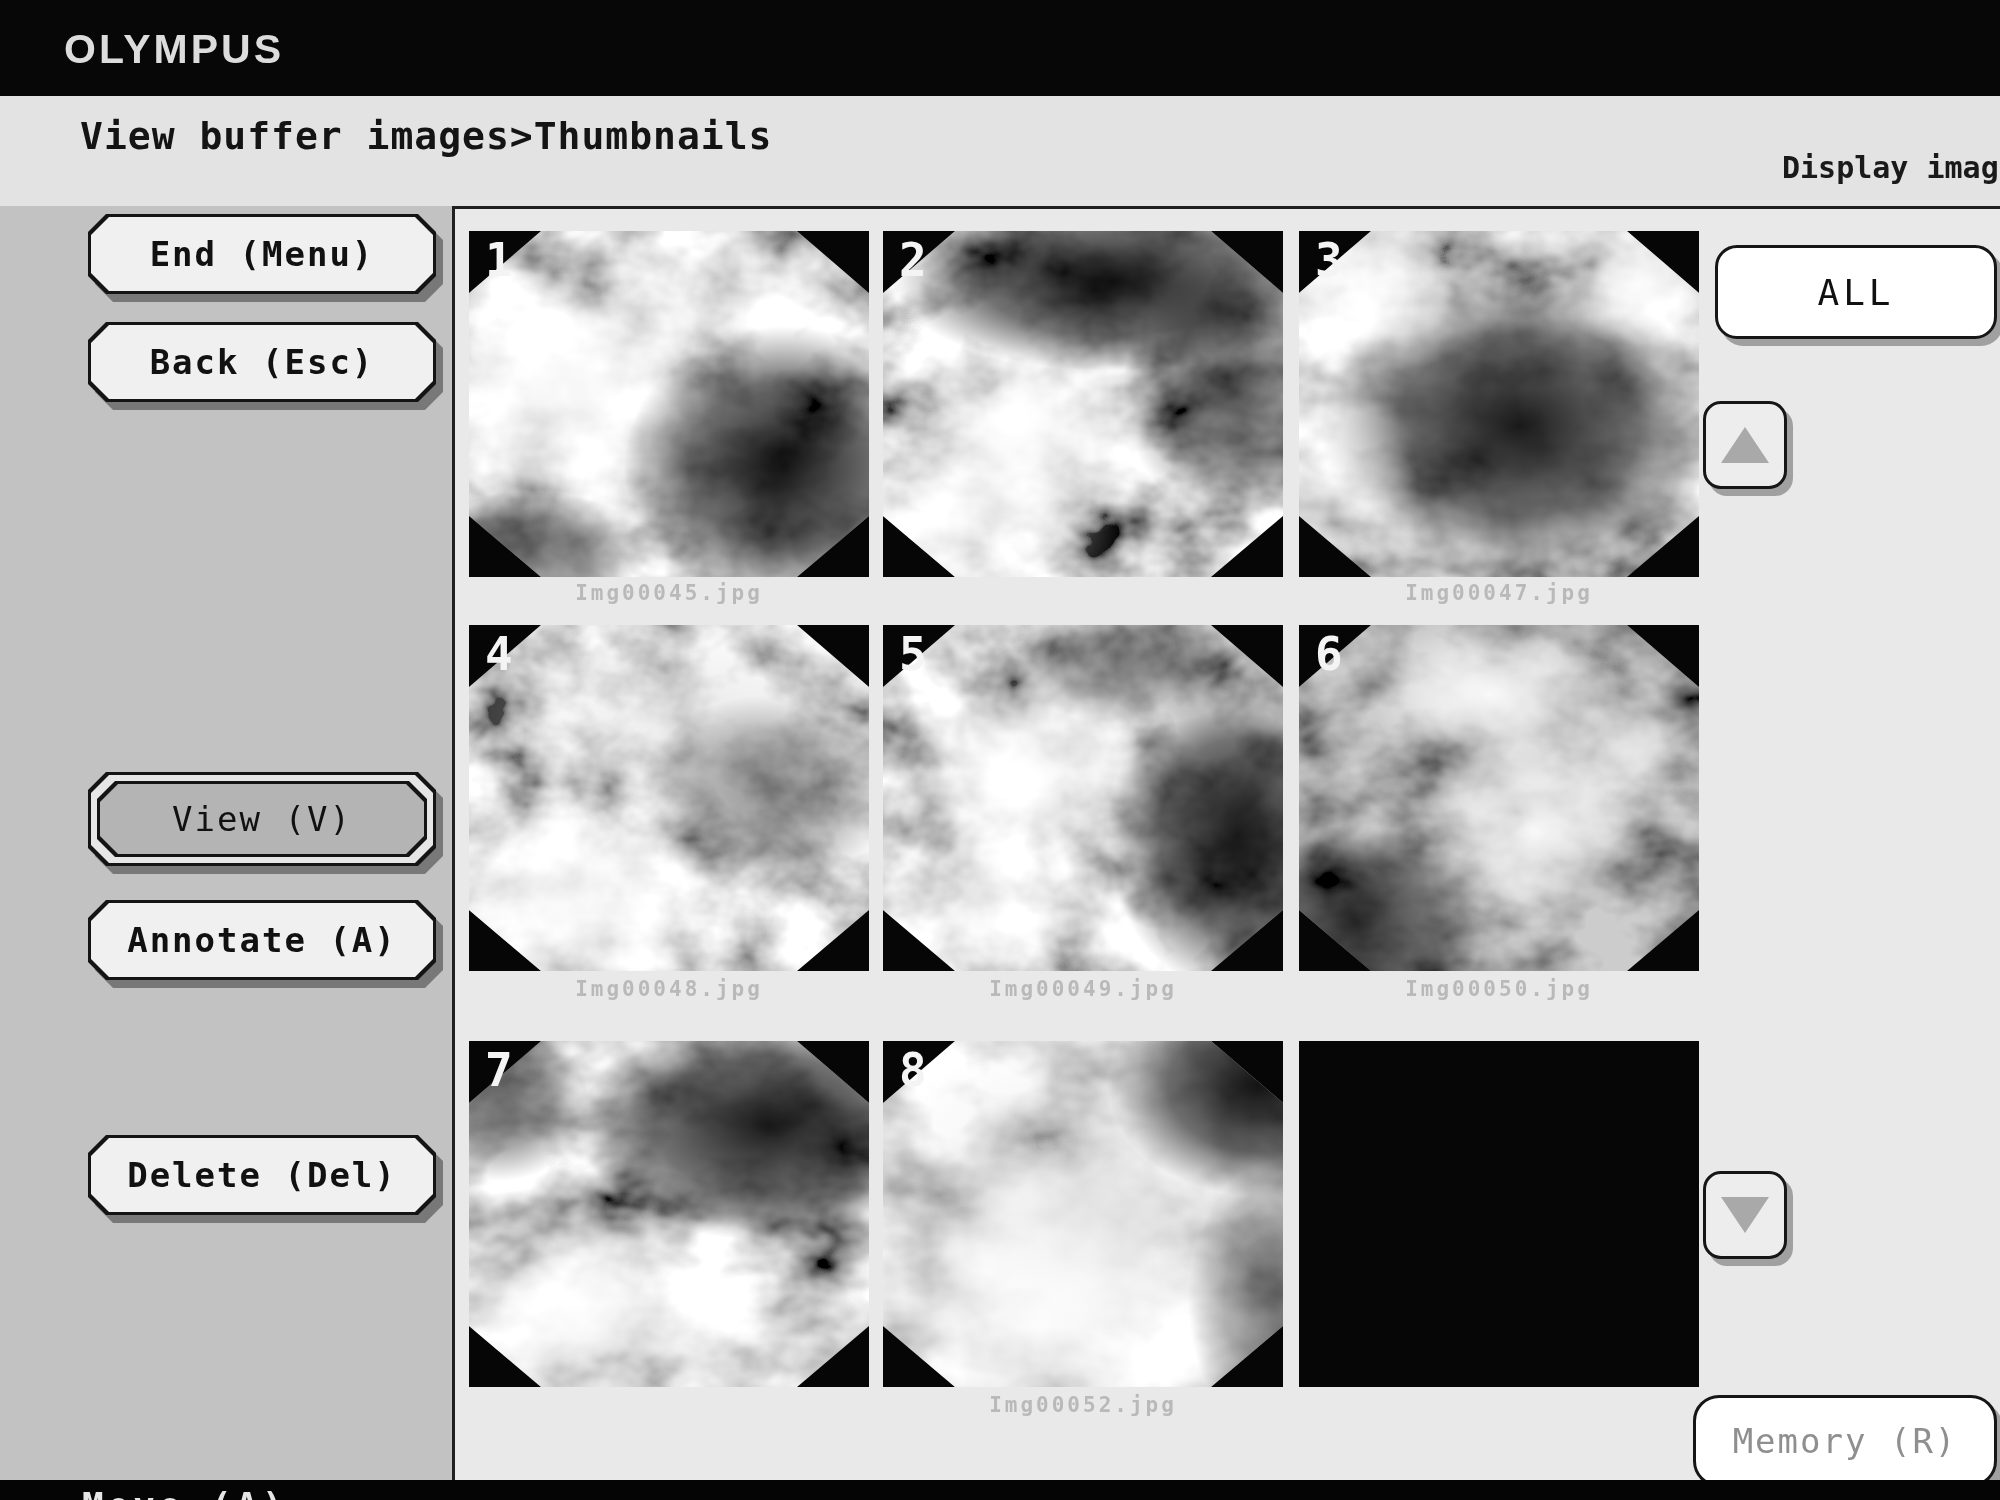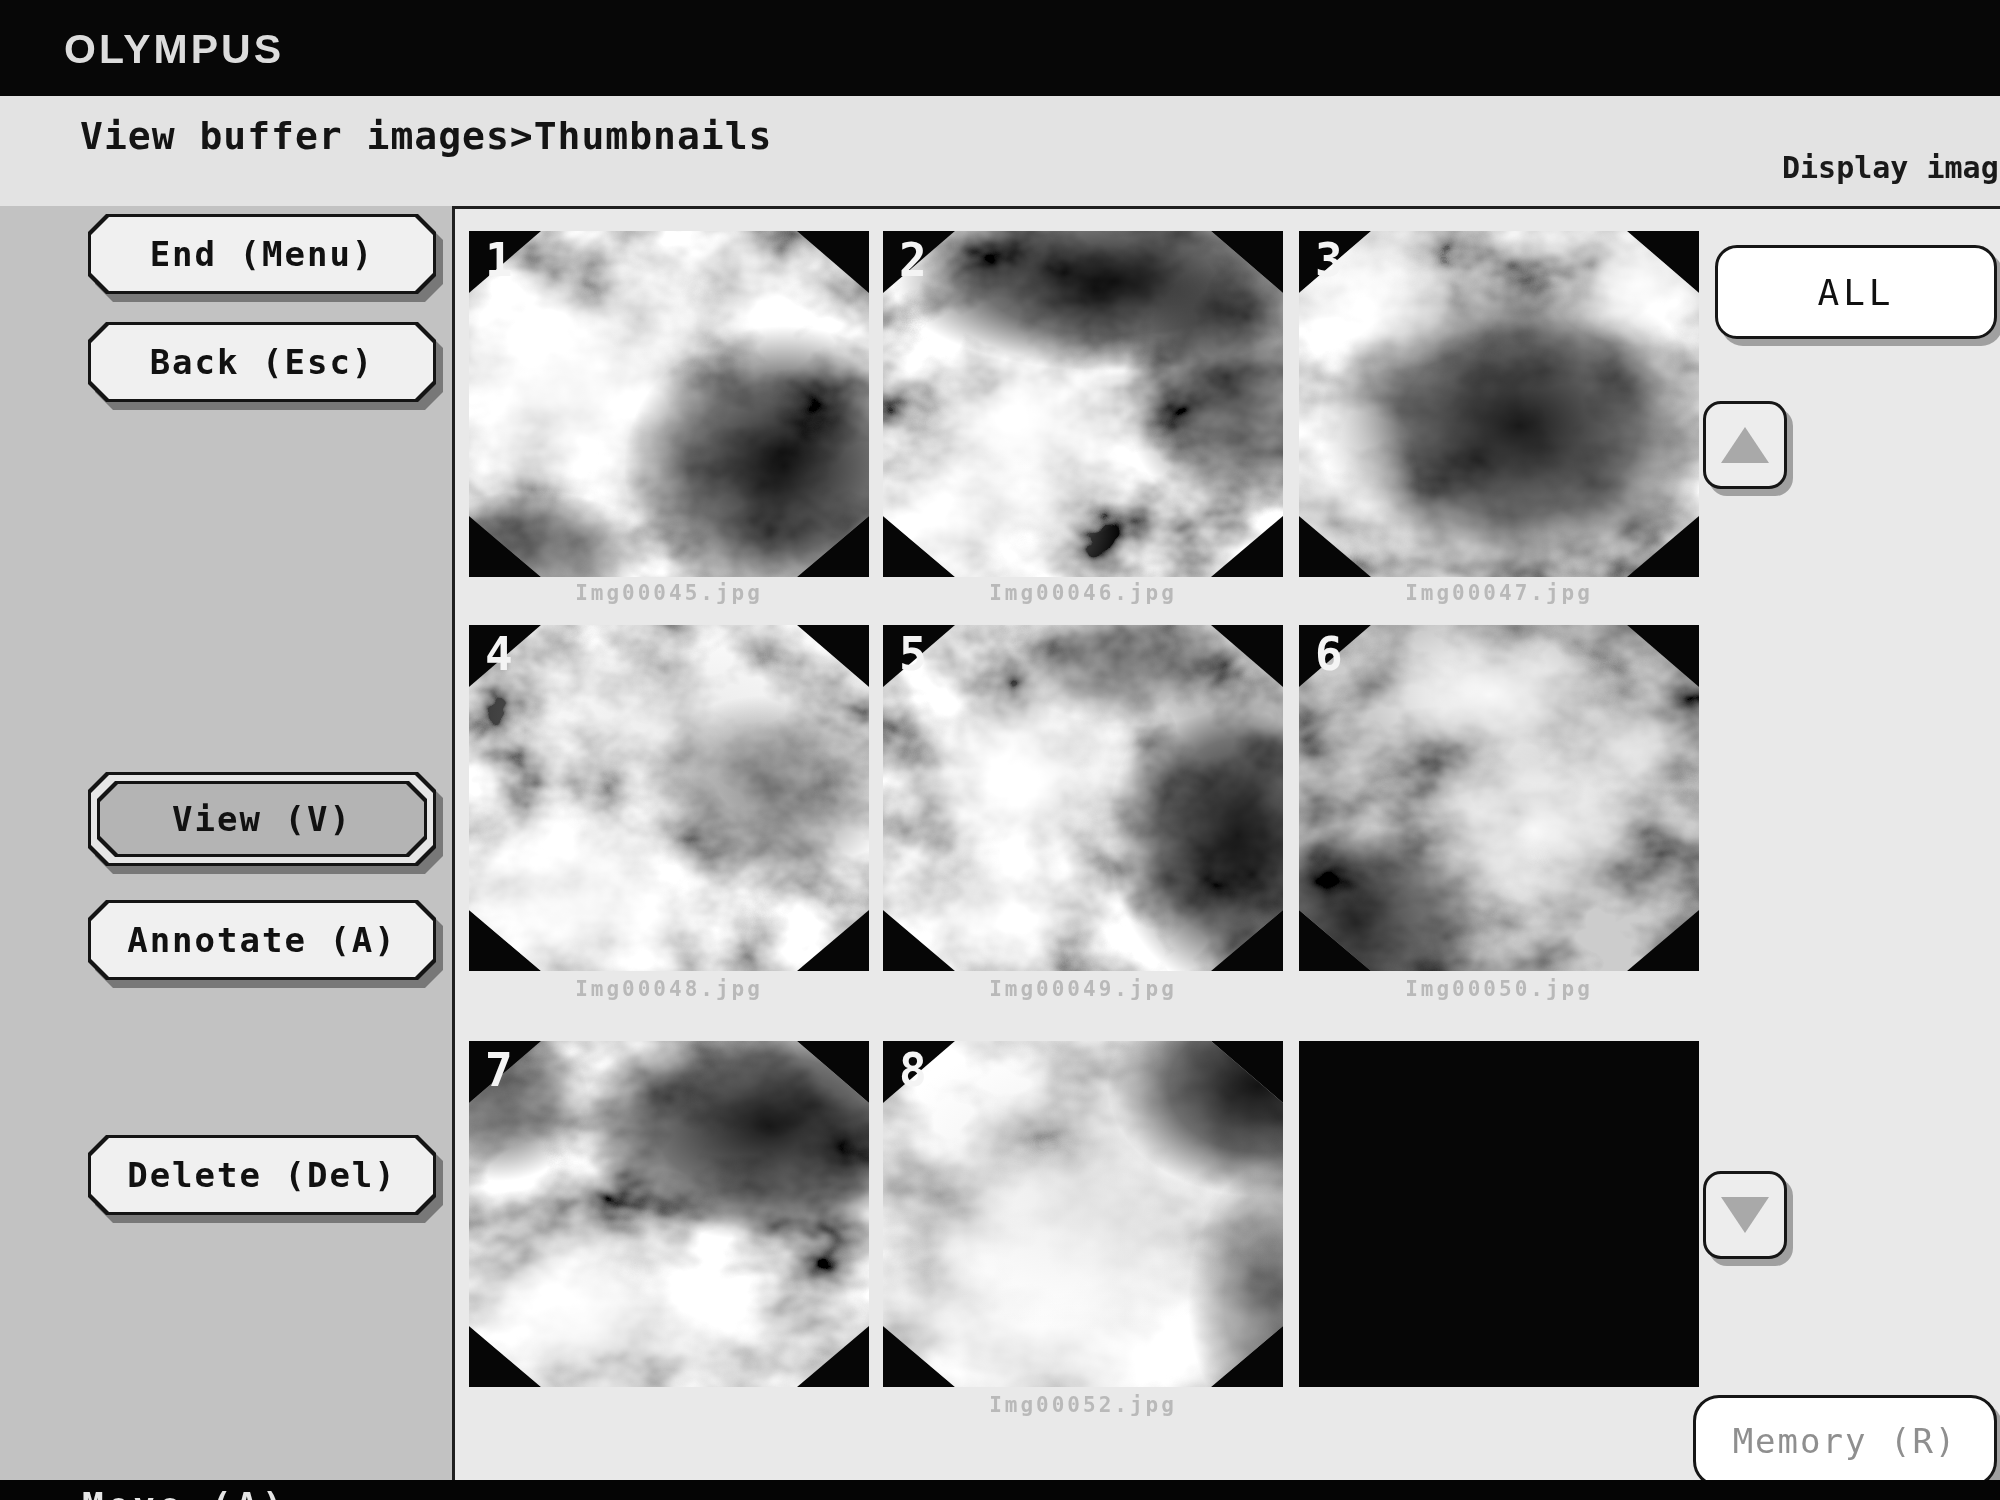--- a/index.html
+++ b/index.html
@@ -26,21 +26,21 @@
   .chamfer{clip-path:polygon(18px 0,calc(100% - 18px) 0,100% 18px,100% calc(100% - 18px),
            calc(100% - 18px) 100%,18px 100%,0 calc(100% - 18px),0 18px);}
   .b-outer{position:absolute;inset:0;background:#141414;}
   .b-face{position:absolute;inset:3px;background:#f0f0f0;display:flex;align-items:center;
           justify-content:center;font-size:34px;font-weight:bold;color:#111;letter-spacing:2px;}
   
   .sbtn.selected{height:94px;}
   .s-ring{position:absolute;inset:3px;background:#e6e6e6;}
   .s-mid{position:absolute;inset:6px;background:#141414;}
   .s-face{position:absolute;inset:3px;background:#b4b4b4;display:flex;align-items:center;
-          justify-content:center;font-size:34px;font-weight:bold;color:#111;letter-spacing:2px;}
+          justify-content:center;font-size:34px;font-weight:normal;color:#111;letter-spacing:2px;}
 
   
   .panel{position:absolute;left:452px;top:206px;width:1545px;height:1271px;background:#e9e9e9;
          border:3px solid #1f1f1f;}
 
   
   .tile{position:absolute;width:400px;height:346px;background:#060606;cursor:pointer;}
   .tile svg{position:absolute;left:0;top:0;width:400px;height:346px;}
   .tilenum{position:absolute;left:16px;top:4px;font-size:46px;font-weight:bold;color:#f4f4f4;
            z-index:2;line-height:1.1;}
@@ -192,21 +192,20 @@
       <svg viewBox="0 0 400 346" preserveAspectRatio="none">
         <g clip-path="url(#octo)">
           <rect width="400" height="346" filter="url(#nz2)"></rect>
           <ellipse cx="140" cy="200" rx="150" ry="120" fill="url(#gHL)"></ellipse>
           <ellipse cx="70" cy="300" rx="170" ry="90" fill="url(#gHL)" opacity="0.85"></ellipse>
           <ellipse cx="230" cy="50" rx="220" ry="90" fill="url(#gSH)"></ellipse>
           <ellipse cx="350" cy="160" rx="110" ry="130" fill="url(#gSH)" opacity="0.7"></ellipse>
         </g>
       </svg>
     </div>
-    <div class="caption" style="left:428px;top:372px">Img00046.jpg</div>
 
     <div class="tile" style="left:844px;top:22px">
       <span class="tilenum">3</span>
       <svg viewBox="0 0 400 346" preserveAspectRatio="none">
         <g clip-path="url(#octo)">
           <rect width="400" height="346" filter="url(#nz3)"></rect>
           <rect width="400" height="346" fill="#ffffff" opacity="0.15"></rect>
           <ellipse cx="220" cy="195" rx="200" ry="150" fill="url(#gSH)"></ellipse>
           <ellipse cx="80" cy="60" rx="130" ry="80" fill="url(#gHL)" opacity="0.8"></ellipse>
           <ellipse cx="340" cy="55" rx="90" ry="60" fill="url(#gHL)" opacity="0.9"></ellipse>

